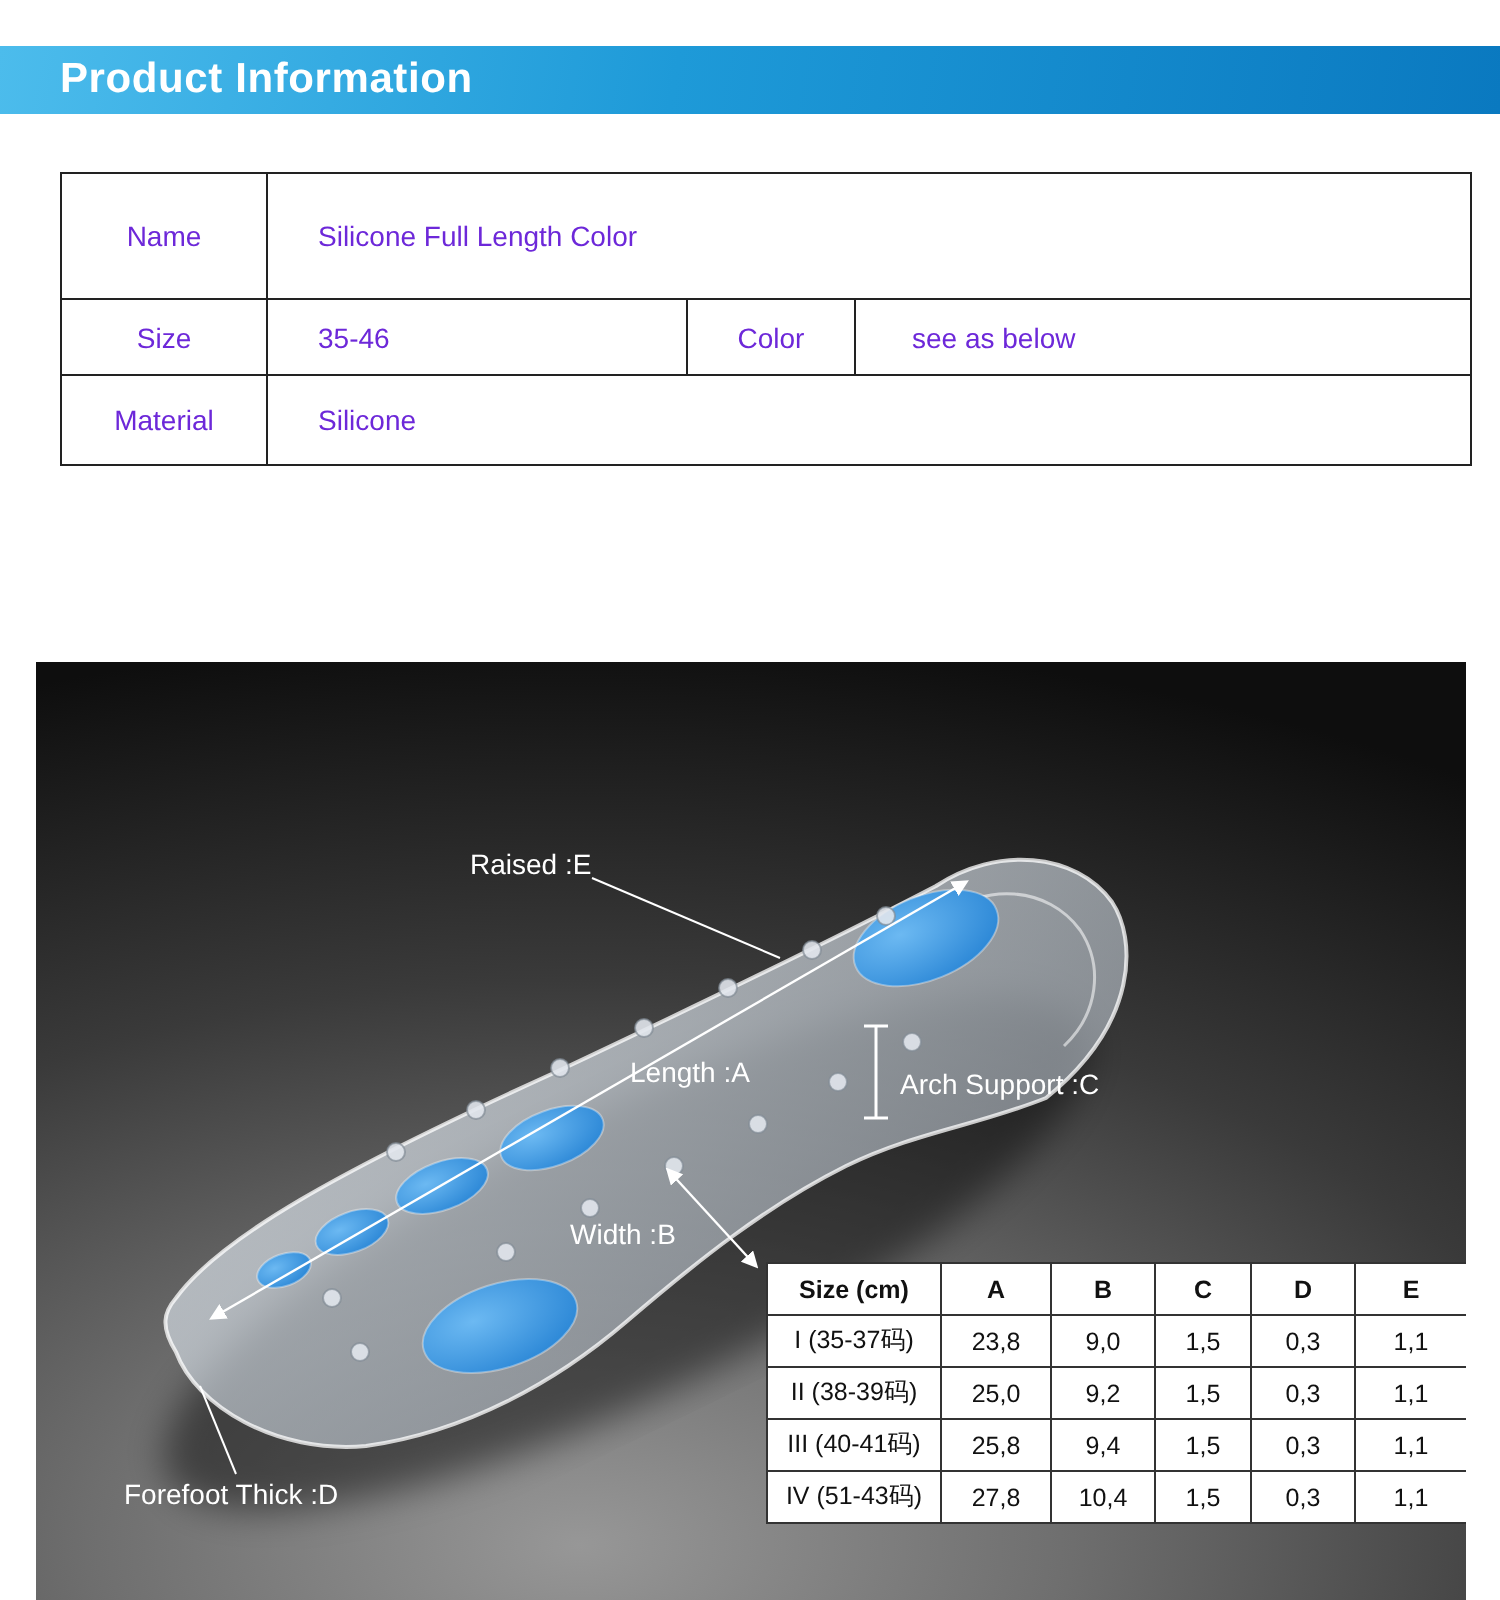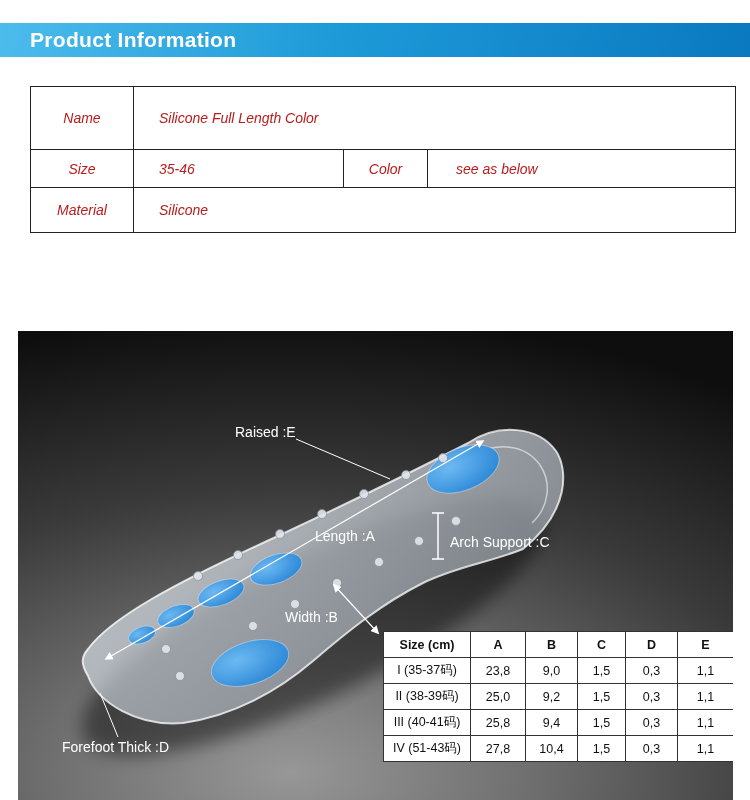--- a/index.html
+++ b/index.html
@@ -22,21 +22,21 @@
   }
   .banner-title{color:#fff;font-size:21px;font-weight:bold;letter-spacing:.3px;}
 
   
   .info-table{
     position:absolute;top:65px;left:30px;width:705px;
     border-collapse:collapse;table-layout:fixed;background:#fff;
   }
   .info-table td{
     border:1px solid var(--table-border);
-    font-size:14px;color:#b91c1c;vertical-align:middle;font-style:italic;
+    font-size:14px;color:#6d28d9;vertical-align:middle;
   }
   .info-table .label{text-align:center;}
   .info-table .pad-lg{padding-left:25px;}
   .info-table .pad-md{padding-left:13px;}
   .info-table .pad-xl{padding-left:28px;}
   .info-table .two-line{line-height:21px;}
 
   
   .hero{
     position:absolute;top:310px;left:18px;width:715px;height:480px;

